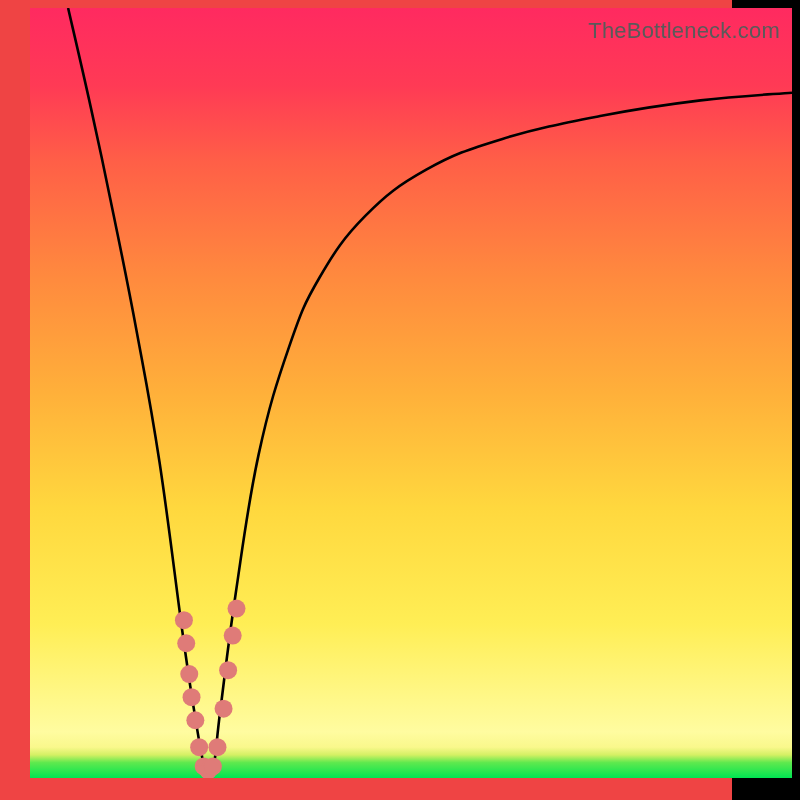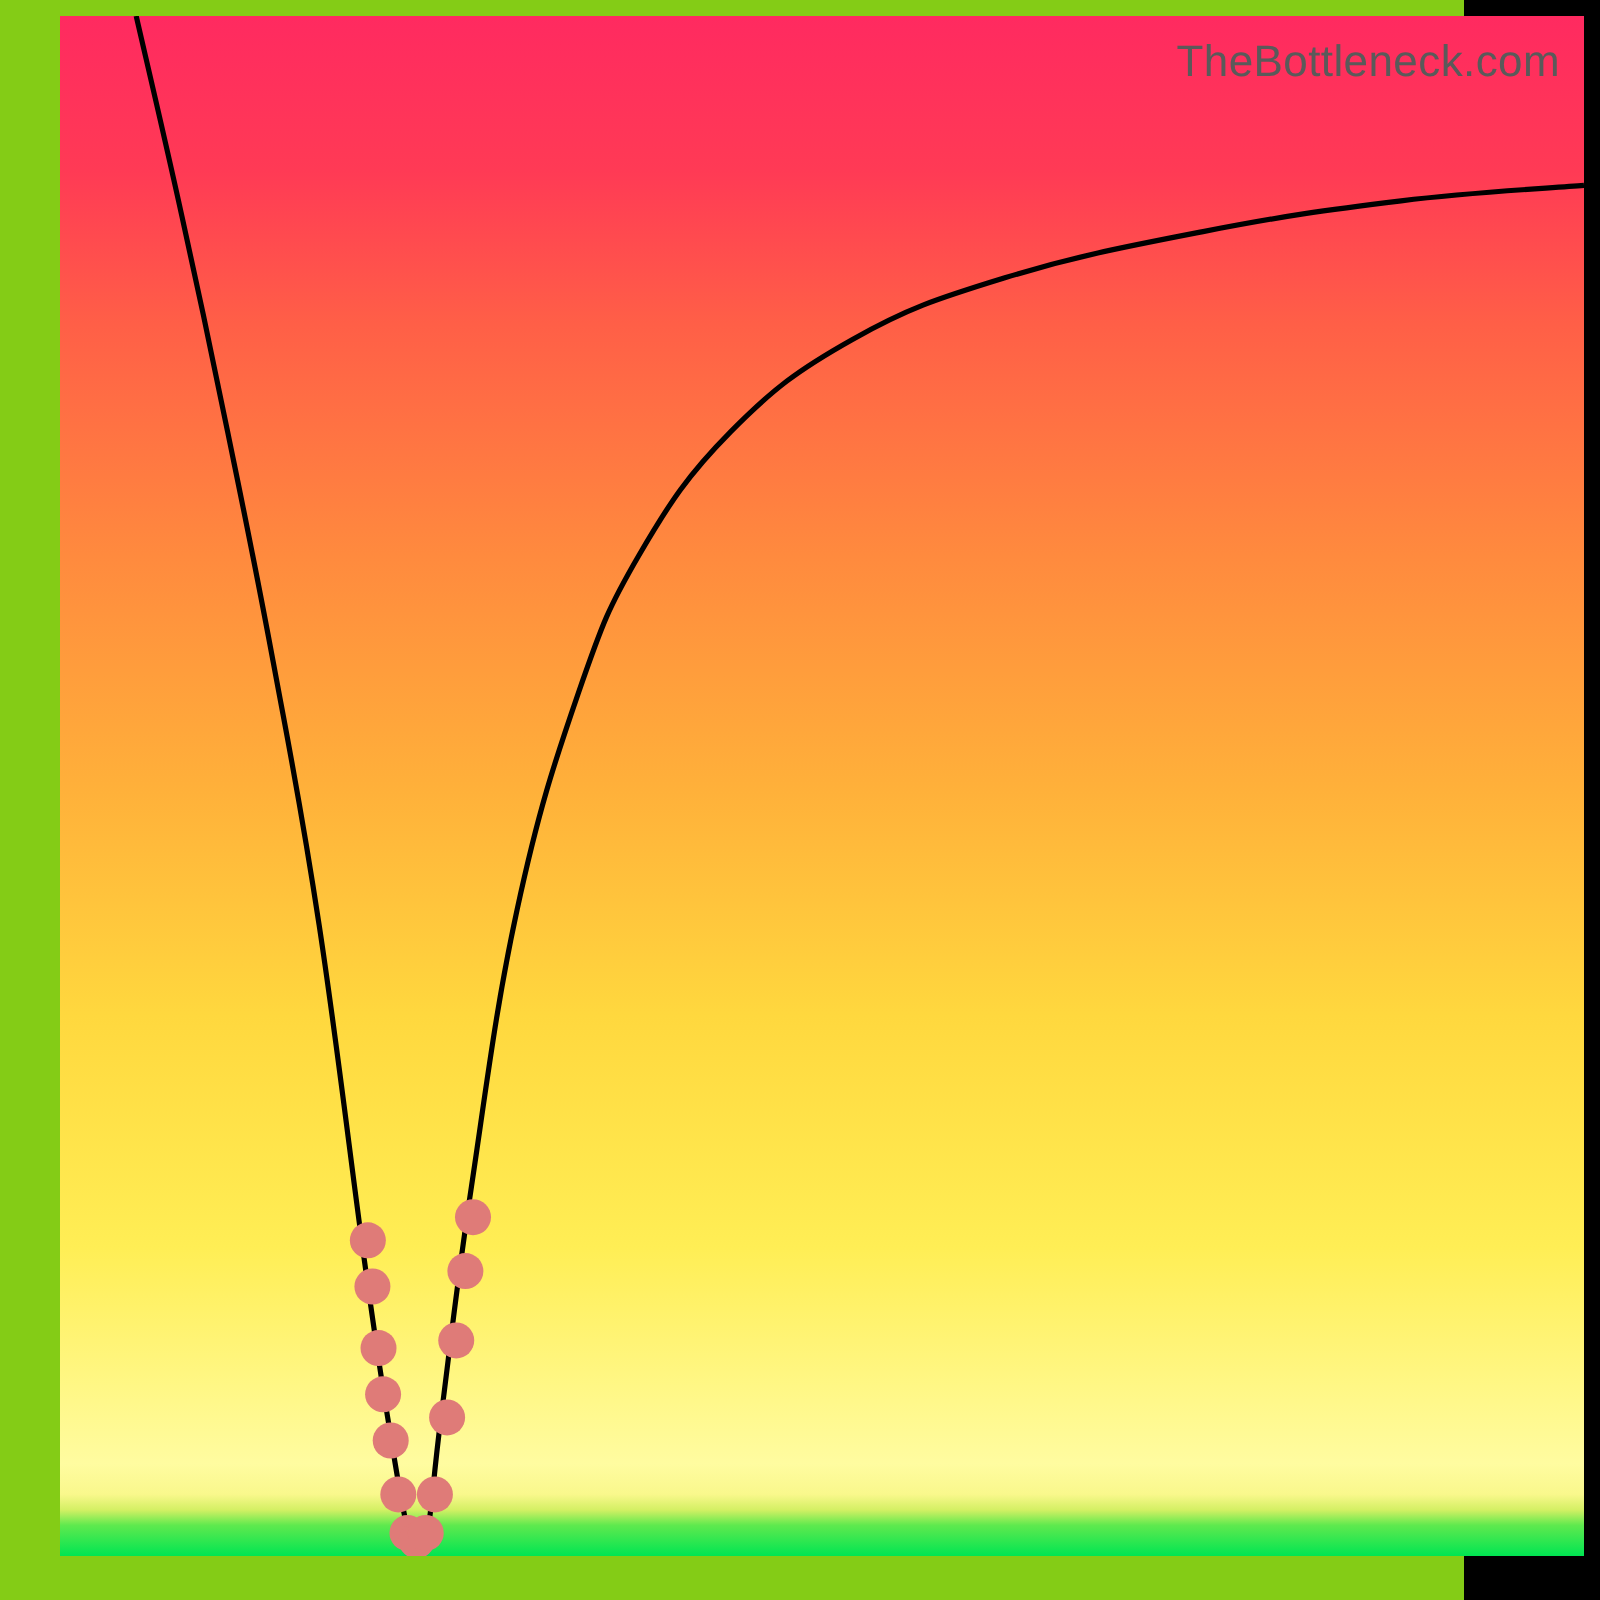--- a/index.html
+++ b/index.html
@@ -8,21 +8,21 @@
     width: 800px;
     height: 800px;
     background: #000;
     overflow: hidden;
     font-family: Arial, Helvetica, sans-serif;
   }
   .frame {
     position: absolute;
     left: 0; top: 0;
     width: 732px; height: 800px;
-    background: #84cc16;
+    background: #ef4444;
   }
   .plot {
     position: absolute;
     left: 30px;
     top: 8px;
     width: 762px;
     height: 770px;
     
     background: linear-gradient(to top,
       #00e552 0%,

